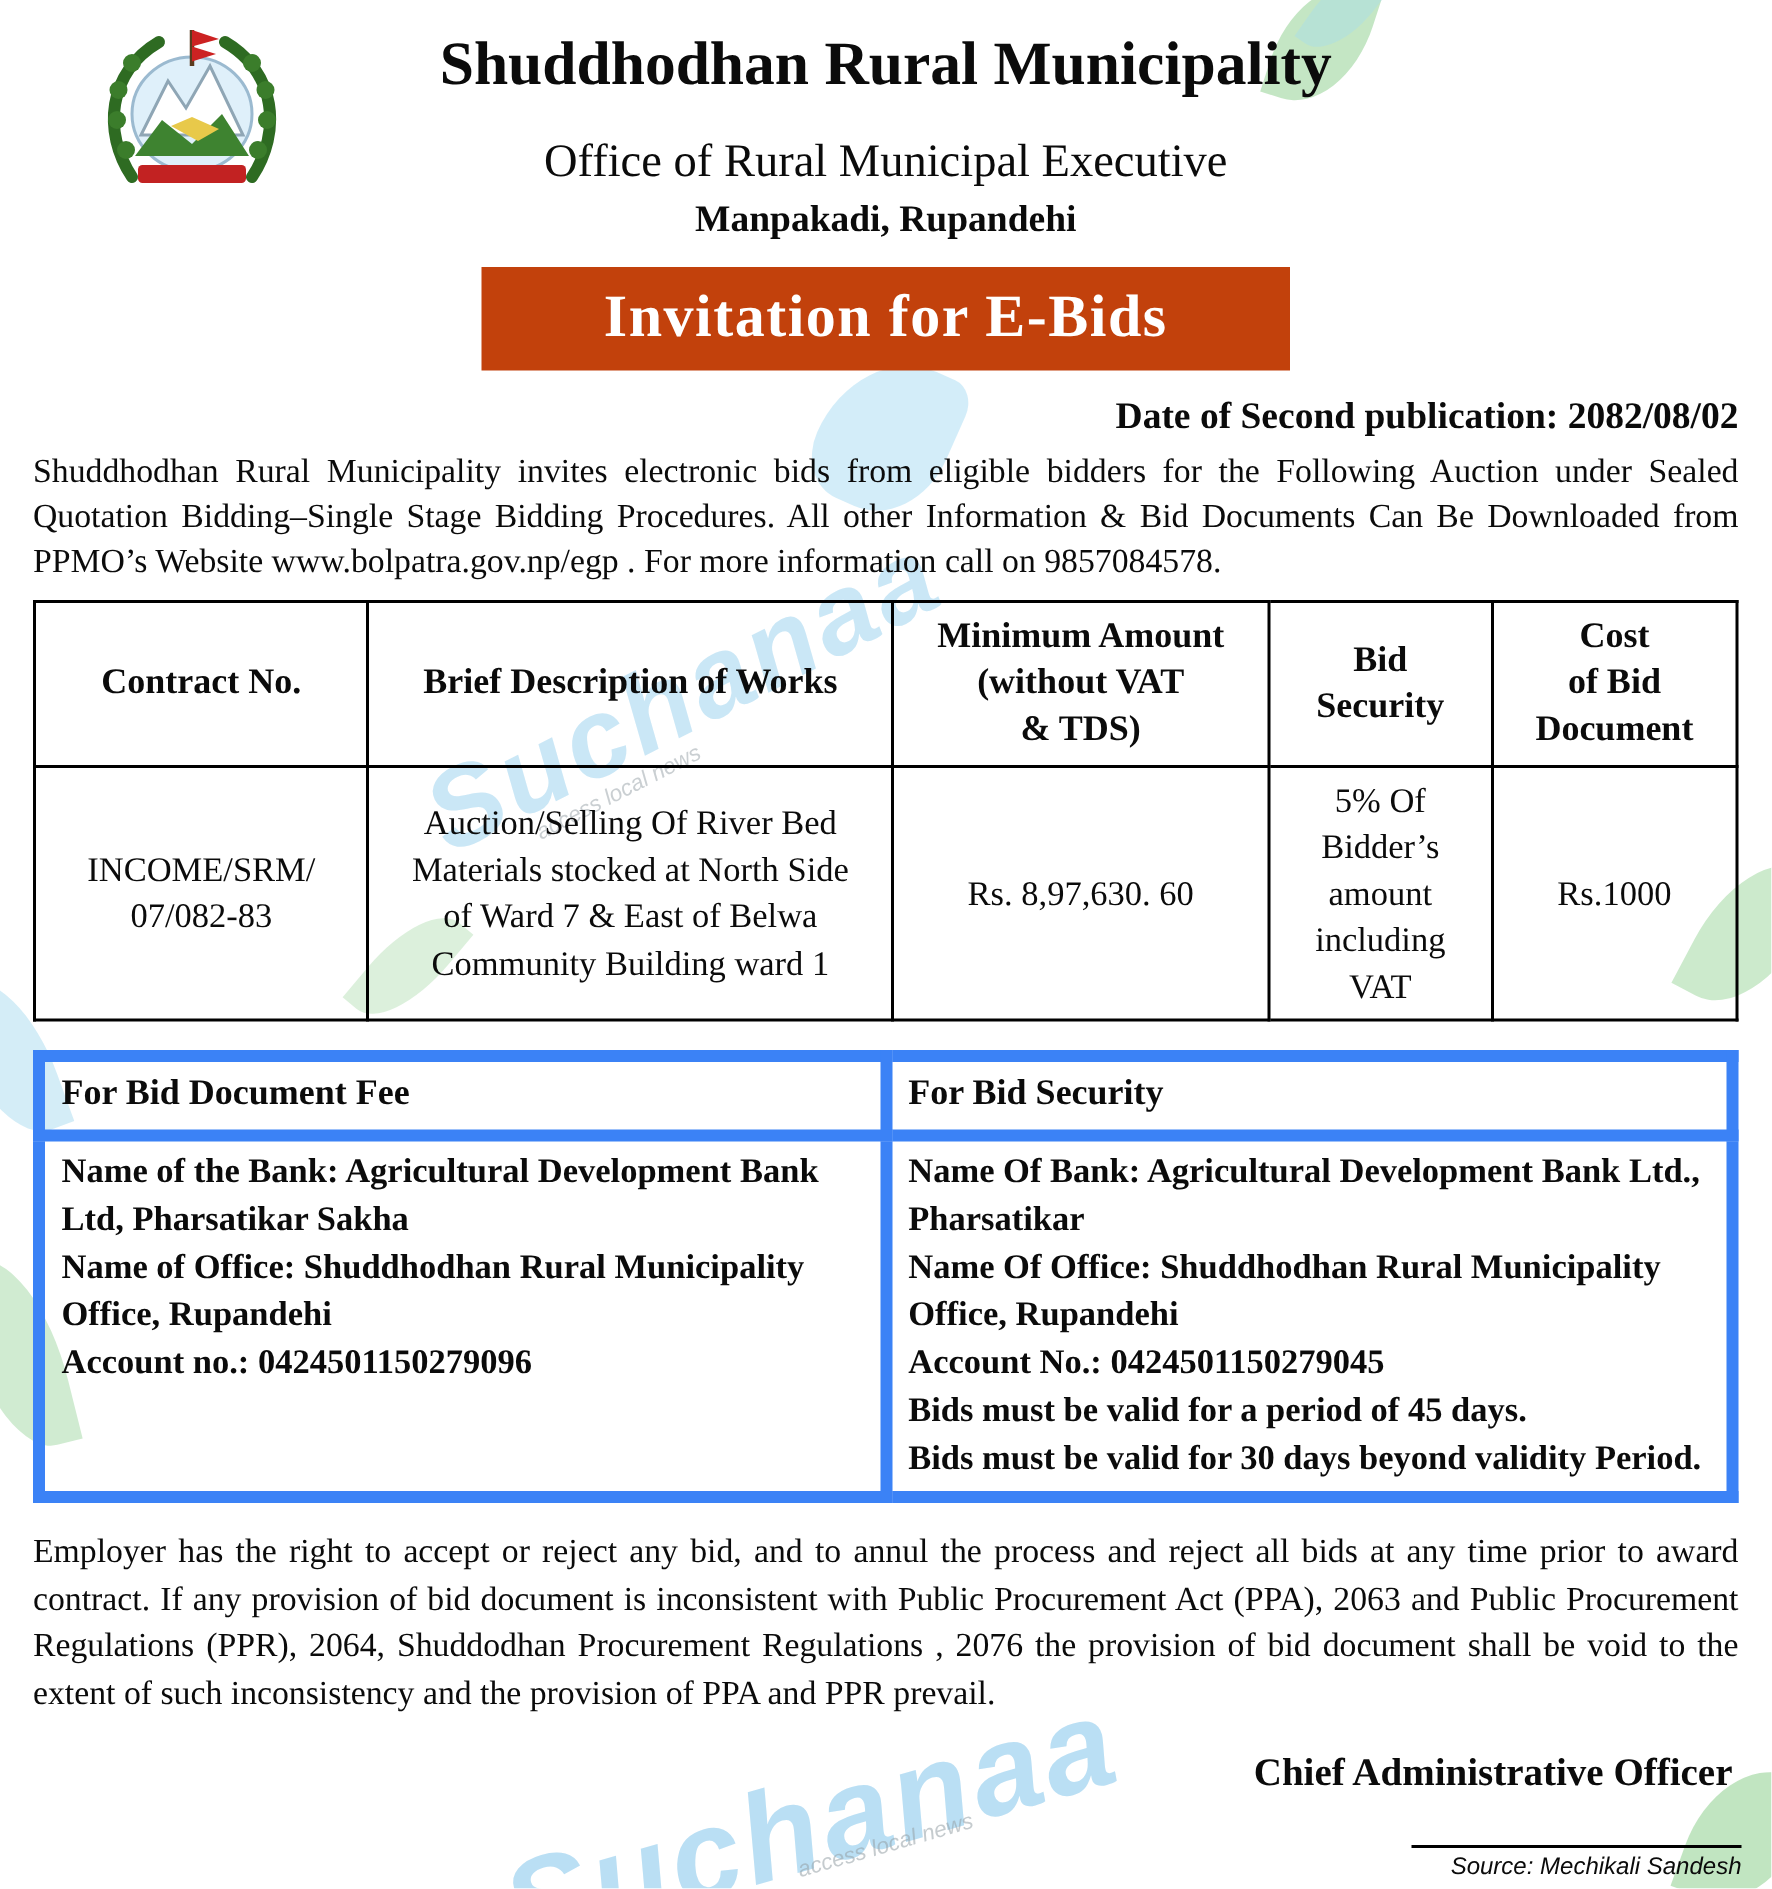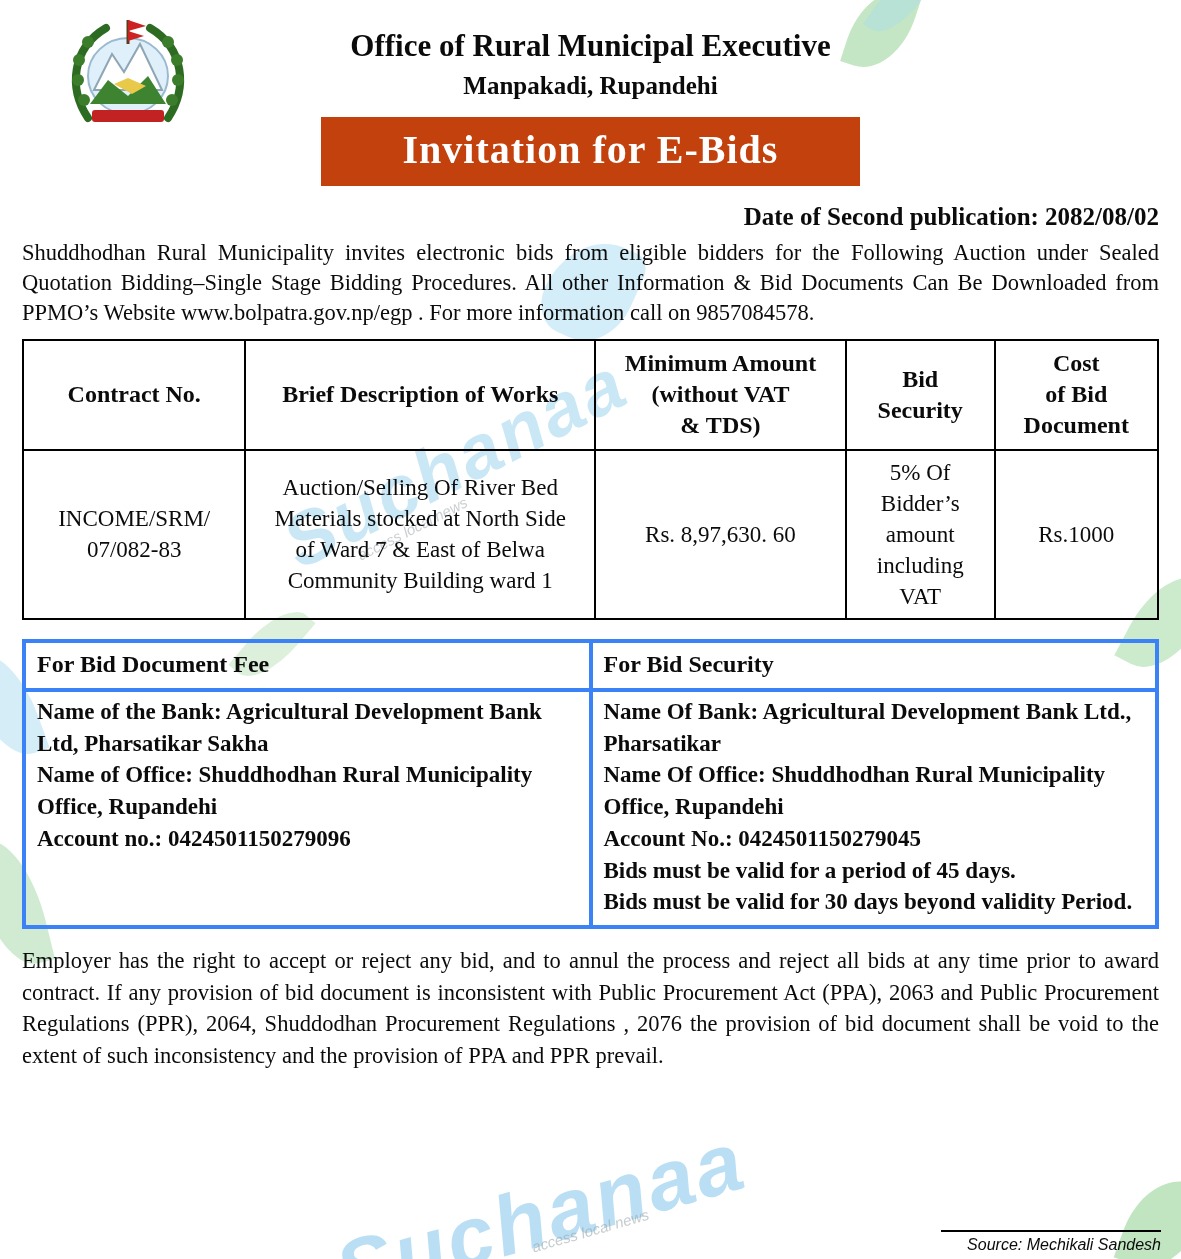--- a/index.html
+++ b/index.html
@@ -39,42 +39,42 @@
     border-radius:0 70% 0 70%; transform:rotate(-14deg); opacity:.45; }
   .leaf-br { left:1128px; top:1176px; width:70px; height:96px; background:#84cb84;
     border-radius:70% 0 70% 0; transform:rotate(20deg); opacity:.5; }
   .leaf-mid-green { left:252px; top:600px; width:40px; height:88px; background:#9ad49b;
     border-radius:70% 0 70% 0; transform:rotate(40deg); opacity:.35; }
 
   
   .masthead { position:relative; text-align:center; padding-top:20px; }
   .emblem { position:absolute; left:40px; top:14px; width:132px; height:120px; }
   .title { font-size:41px; font-weight:bold; line-height:1.1; margin:0; }
-  .subtitle { font-size:31px; font-weight:bold; margin:8px 0 0; }
+  .subtitle { font-size:31px; font-weight:normal; margin:24px 0 0; }
   .location { font-size:25px; font-weight:bold; margin:8px 0 0; }
   .banner {
     display:block; width:-moz-fit-content; width:fit-content; margin:17px auto 0;
     background:#c2410c; color:#ffffff; font-size:40px; font-weight:bold;
     padding:9px 82px 13px; letter-spacing:1px;
   }
   .pubdate { text-align:right; font-size:25px; font-weight:bold; margin:17px 0 7px; }
   .intro { font-size:22.5px; line-height:1.33; text-align:justify; margin:0; }
 
   
   table.bids { width:100%; border-collapse:collapse; margin-top:11px; table-layout:fixed; }
   .bids th, .bids td {
     border:2px solid #000; text-align:center; vertical-align:middle; padding:6px 8px;
   }
   .bids th { font-size:24px; line-height:1.3; height:96px; }
   .bids td { font-size:23px; line-height:1.35; height:150px; }
   .preline { white-space:pre-line; }
 
   
   table.pay { width:100%; border-collapse:collapse; margin-top:19px; table-layout:fixed; }
-  .pay th, .pay td { border:4px solid #3b82f6; vertical-align:top; padding:4px 11px 7px; text-align:left; }
+  .pay th, .pay td { border:8px solid #3b82f6; vertical-align:top; padding:4px 11px 7px; text-align:left; }
   .pay th { font-size:24px; height:34px; vertical-align:middle; }
   .pay td { font-size:23px; line-height:1.38;font-weight:bold; }
   .justify { text-align:justify; }
 
   .closing { font-size:22.5px; line-height:1.4; text-align:justify; margin-top:16px; }
   .signature { text-align:right; font-size:26px; font-weight:bold; margin-top:9px; padding-right:4px; }
 
   .source {
     position:absolute; right:20px; bottom:5px; text-align:right; z-index:3;
     font-family:"Liberation Sans", sans-serif; font-style:italic; font-size:16px;
@@ -124,20 +124,21 @@
         <polygon points="28,90 46,66 66,82 86,62 104,90" fill="#3e8330"></polygon>
 
         <polygon points="52,70 66,64 84,72 70,80" fill="#e8c94a"></polygon>
 
         <line x1="66" y1="6" x2="66" y2="30" stroke="#5a3b1e" stroke-width="3"></line>
         <polygon points="66,6 84,12 66,17" fill="#cc2222"></polygon>
         <polygon points="66,17 82,22 66,27" fill="#cc2222"></polygon>
 
         <rect x="30" y="96" width="72" height="12" rx="3" fill="#c22222"></rect>
       </svg>
+      <h1 class="title">Shuddhodhan Rural Municipality</h1>
       <div class="subtitle">Office of Rural Municipal Executive</div>
       <div class="location">Manpakadi, Rupandehi</div>
       <div class="banner">Invitation for E-Bids</div>
       <div class="pubdate">Date of  Second publication: 2082/08/02</div>
     </div>
 
     <p class="intro">Shuddhodhan Rural Municipality invites electronic bids from eligible bidders for the Following Auction under Sealed Quotation Bidding–Single Stage Bidding Procedures. All other Information &amp; Bid Documents Can Be Downloaded from PPMO’s Website www.bolpatra.gov.np/egp . For more information call on 9857084578.</p>
 
     <table class="bids">
       <colgroup>
@@ -195,19 +196,20 @@
         <td class="preline justify">Name Of Bank: Agricultural Development Bank Ltd., Pharsatikar
 Name Of Office: Shuddhodhan Rural Municipality Office, Rupandehi
 Account No.: 0424501150279045
 Bids must be valid for a period of 45 days.
 Bids must be valid for 30 days beyond validity Period.</td>
       </tr>
     </tbody>
       </table>
 
     <p class="closing">Employer has the right to accept or reject any bid, and to annul the process and reject all bids at any time prior to award contract. If any provision of bid document is inconsistent with Public Procurement Act (PPA), 2063 and Public Procurement Regulations (PPR), 2064, Shuddodhan Procurement Regulations , 2076 the provision of bid document shall be void to the extent of such inconsistency and the provision of PPA and PPR prevail.</p>
+    <div class="signature">Chief Administrative Officer</div>
   </div>
 
   <div class="source">
     <div class="source-line"></div>
     <span>Source: Mechikali Sandesh</span>
   </div>
 </div>
 
 </body></html>

